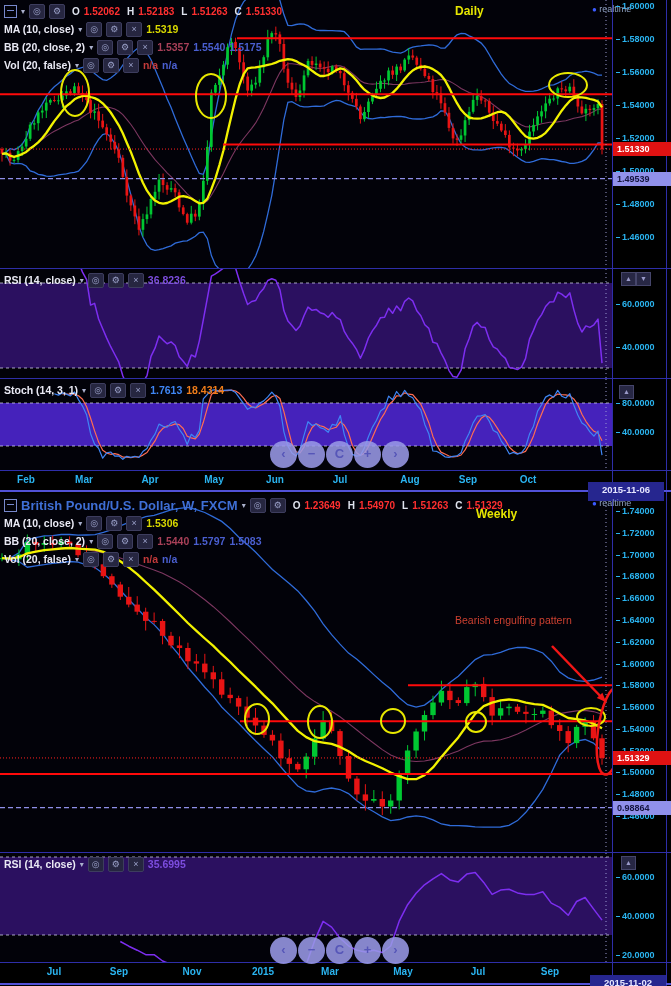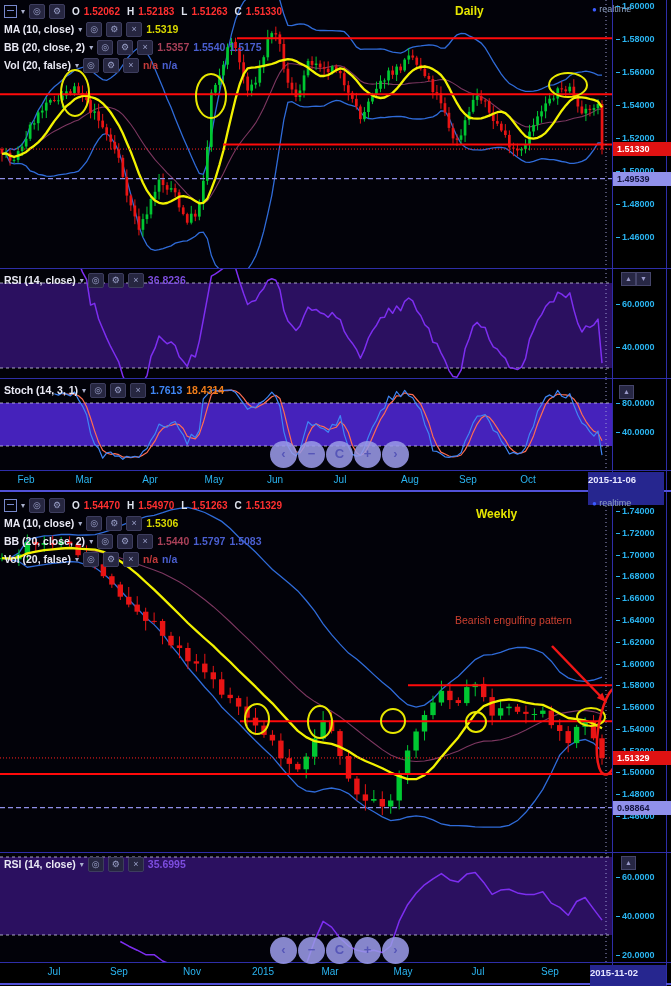--- a/index.html
+++ b/index.html
@@ -10,23 +10,23 @@
   .sep{position:absolute;left:0;width:671px;height:1px;background:#2e2ea8;z-index:4;}
   .divider{position:absolute;left:0;width:671px;height:2px;background:#5151d8;z-index:4;}
   .vborder{position:absolute;top:0;width:1px;height:986px;background:#2e2ea8;z-index:3;}
   .paxis{position:absolute;left:613px;width:58px;background:#000;z-index:2;}
   .axlab{position:absolute;left:3px;color:#2ab4f0;font-size:9px;font-weight:bold;white-space:nowrap;}
   .axlab .tick{display:inline-block;width:4px;height:1px;background:#2ab4f0;vertical-align:2px;margin-right:2px;}
   .pbadge{position:absolute;left:613px;width:53px;font-size:9px;font-weight:bold;padding:2px 1px 2px 4px;z-index:5;}
   .pbadge.red{background:#e01212;color:#ffffff;}
   .pbadge.purple{background:#9191ea;color:#14143e;}
   .taxis{position:absolute;left:0;width:612px;background:#000;z-index:2;}
-  .tlab{position:absolute;top:3px;transform:translateX(-50%);color:#2ab4f0;font-size:10px;font-weight:normal;}
-  .tbadge{position:absolute;width:76px;height:33px;background:#26268f;color:#e6e6ff;font-size:9.5px;
-          font-weight:bold;line-height:15px;z-index:6;}
+  .tlab{position:absolute;top:3px;transform:translateX(-50%);color:#2ab4f0;font-size:10px;font-weight:bold;}
+  .tbadge{position:absolute;width:76px;height:19px;background:#26268f;color:#e6e6ff;font-size:9.5px;
+          font-weight:bold;text-align:center;line-height:15px;z-index:6;margin-top:10px;}
   .hdr{position:absolute;left:4px;z-index:7;}
   .hrow{display:flex;align-items:center;gap:4px;height:18px;white-space:nowrap;}
   .win-icon{width:11px;height:11px;border:1px solid #7788cc;position:relative;display:inline-block;}
   .win-icon::after{content:"";position:absolute;left:2px;right:2px;top:4px;height:1px;background:#7788cc;}
   .title{color:#3f6fd6;font-size:13px;font-weight:bold;}
   .caret{color:#aab0cc;font-size:8px;}
   .ibtn{width:14px;height:13px;background:#262640;border:1px solid #3d3d5e;color:#9aa0c8;
         font-size:9px;line-height:12px;text-align:center;border-radius:2px;}
   .olabel{color:#dfe3ee;font-size:10px;font-weight:bold;margin-left:3px;}
   .oval{color:#ff3030;font-size:10px;font-weight:bold;}
@@ -703,25 +703,26 @@
       <span class="ibtn">⚙</span>
       <span class="ibtn">×</span>
       <span class="val v-kblue">1.7613</span>
       <span class="val v-orange">18.4314</span>
     </div>
   </div>
 
   <div class="hdr" style="top:496px">
     <div class="hrow">
       <span class="win-icon"></span>
+      <span class="title">British Pound/U.S. Dollar, W, FXCM</span>
       <span class="caret">▾</span>
       <span class="ibtn">◎</span>
       <span class="ibtn">⚙</span>
       <span class="olabel">O</span>
-      <span class="oval">1.54470</span>
+      <span class="oval">1.23649</span>
       <span class="olabel">H</span>
       <span class="oval">1.54970</span>
       <span class="olabel">L</span>
       <span class="oval">1.51263</span>
       <span class="olabel">C</span>
       <span class="oval">1.51329</span>
     </div>
     <div class="hrow">
       <span class="iname">MA (10, close)</span>
       <span class="caret">▾</span>

